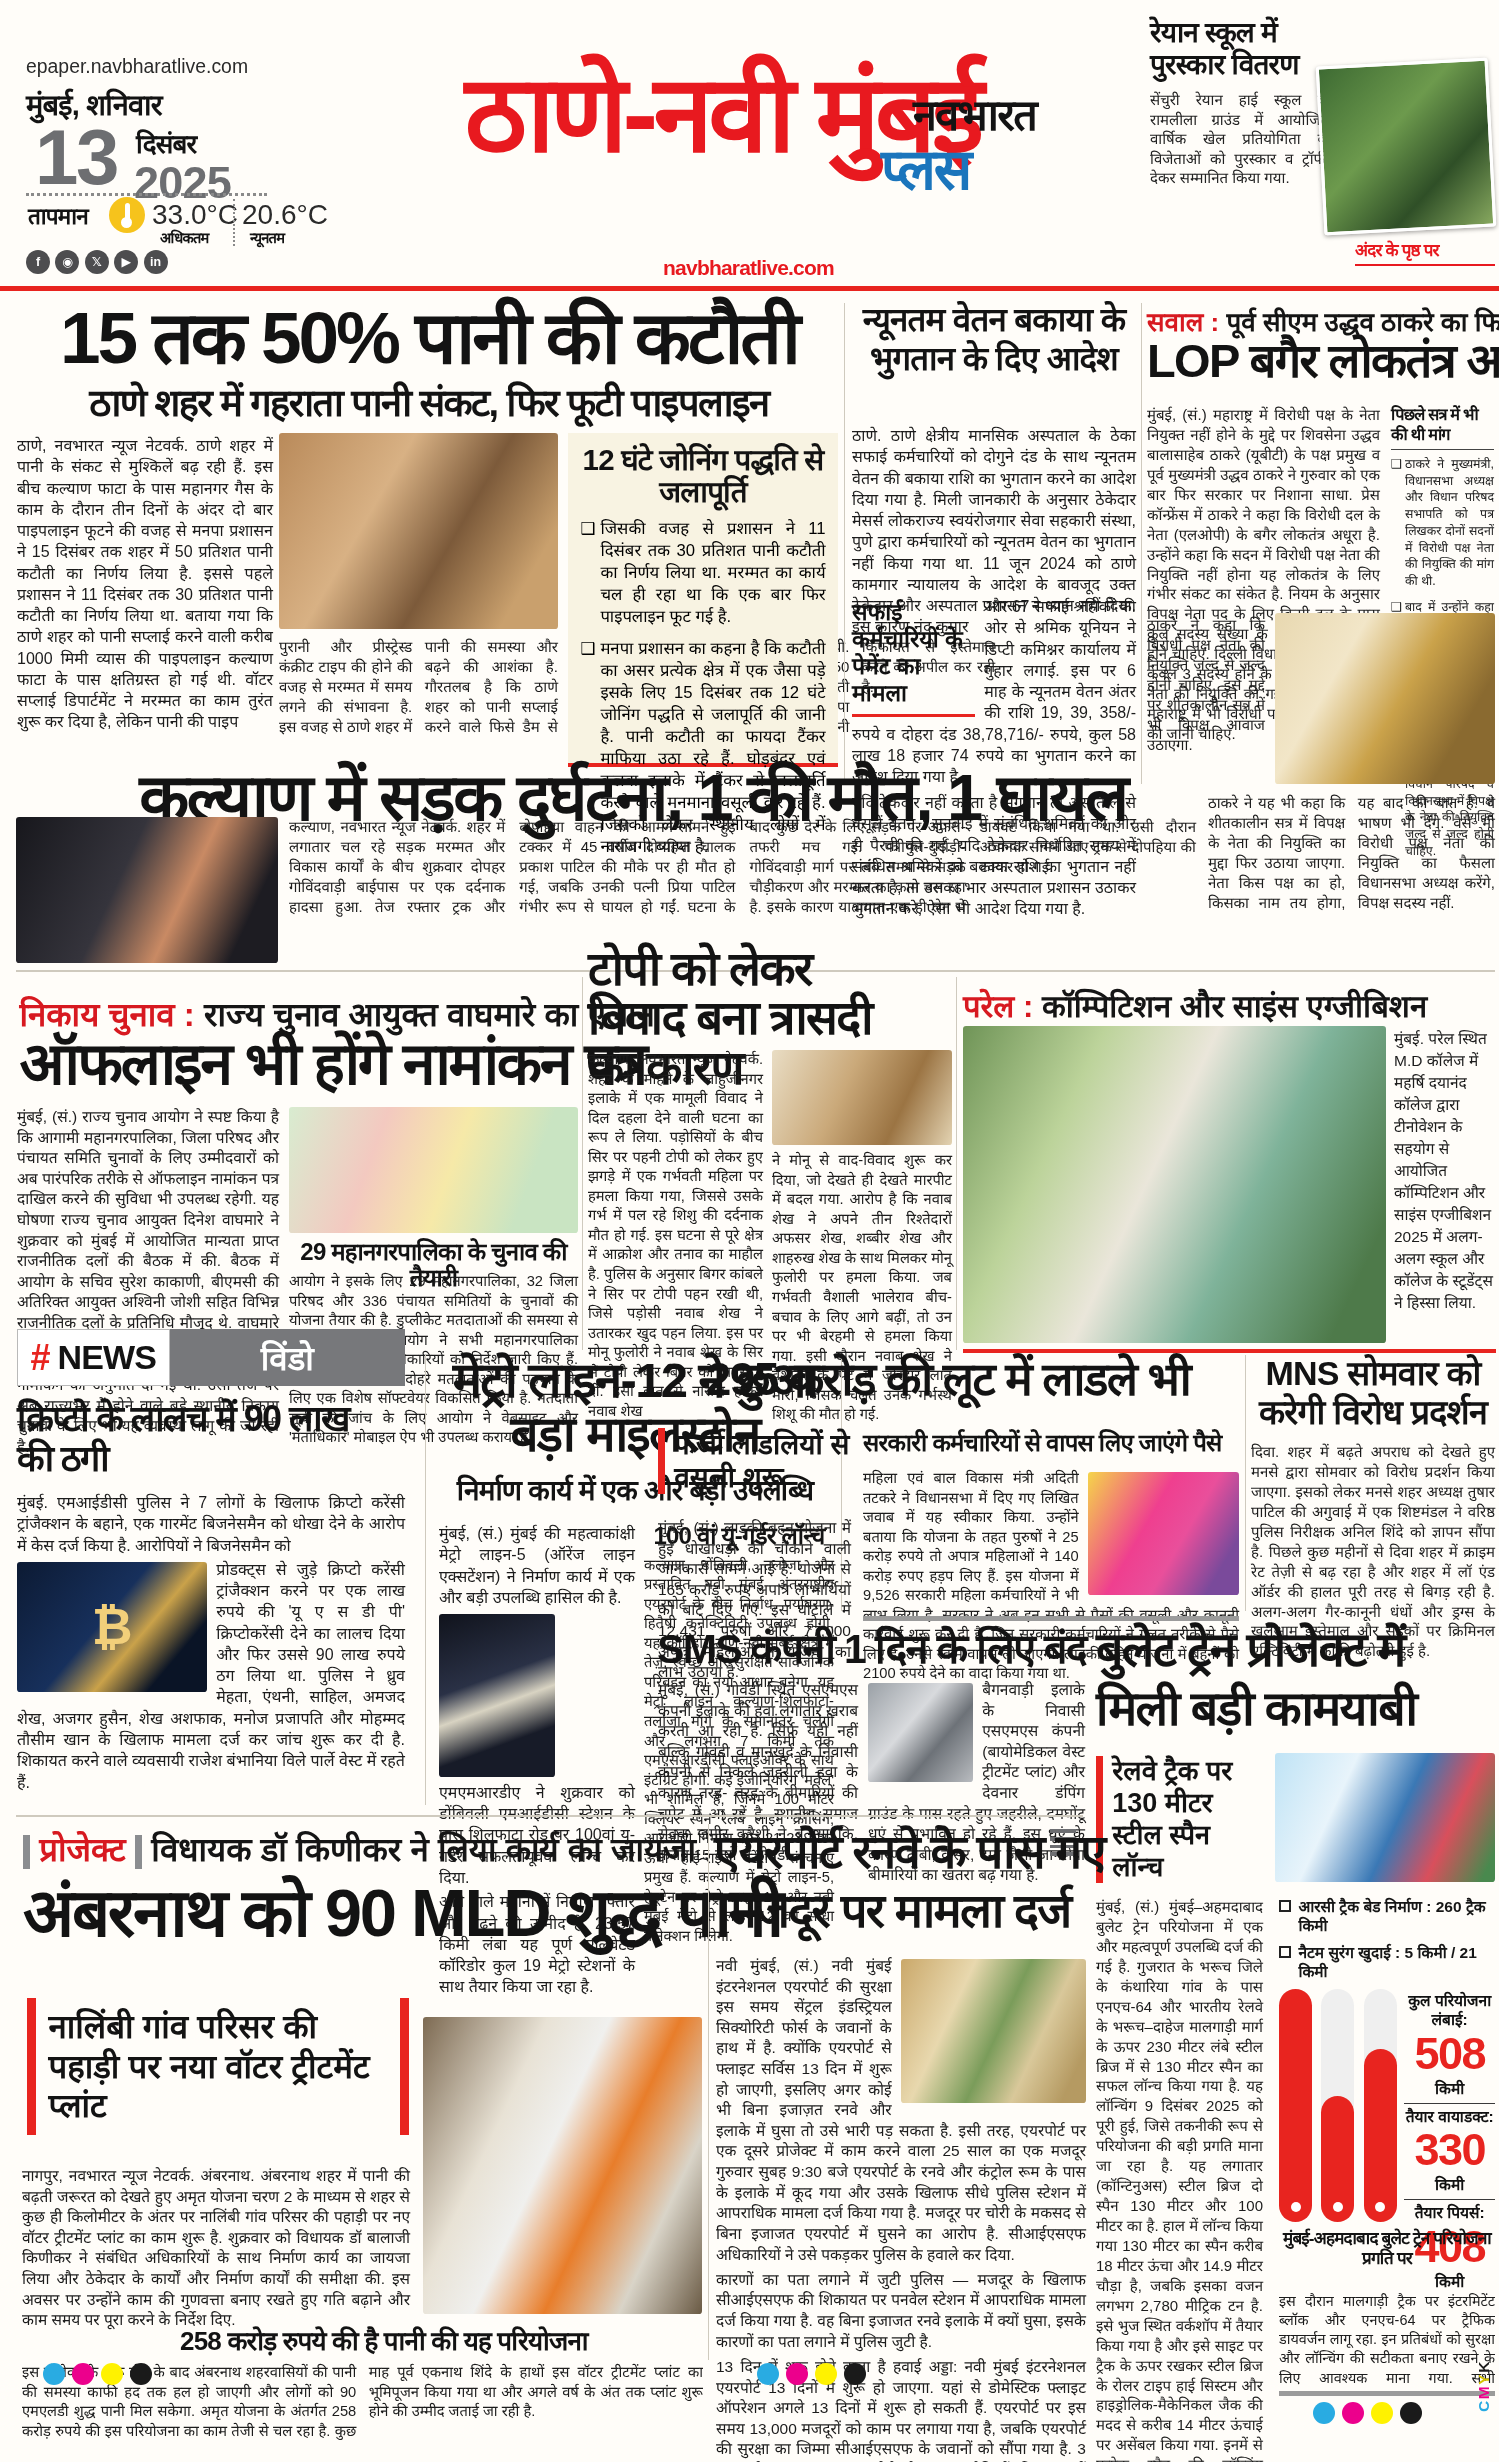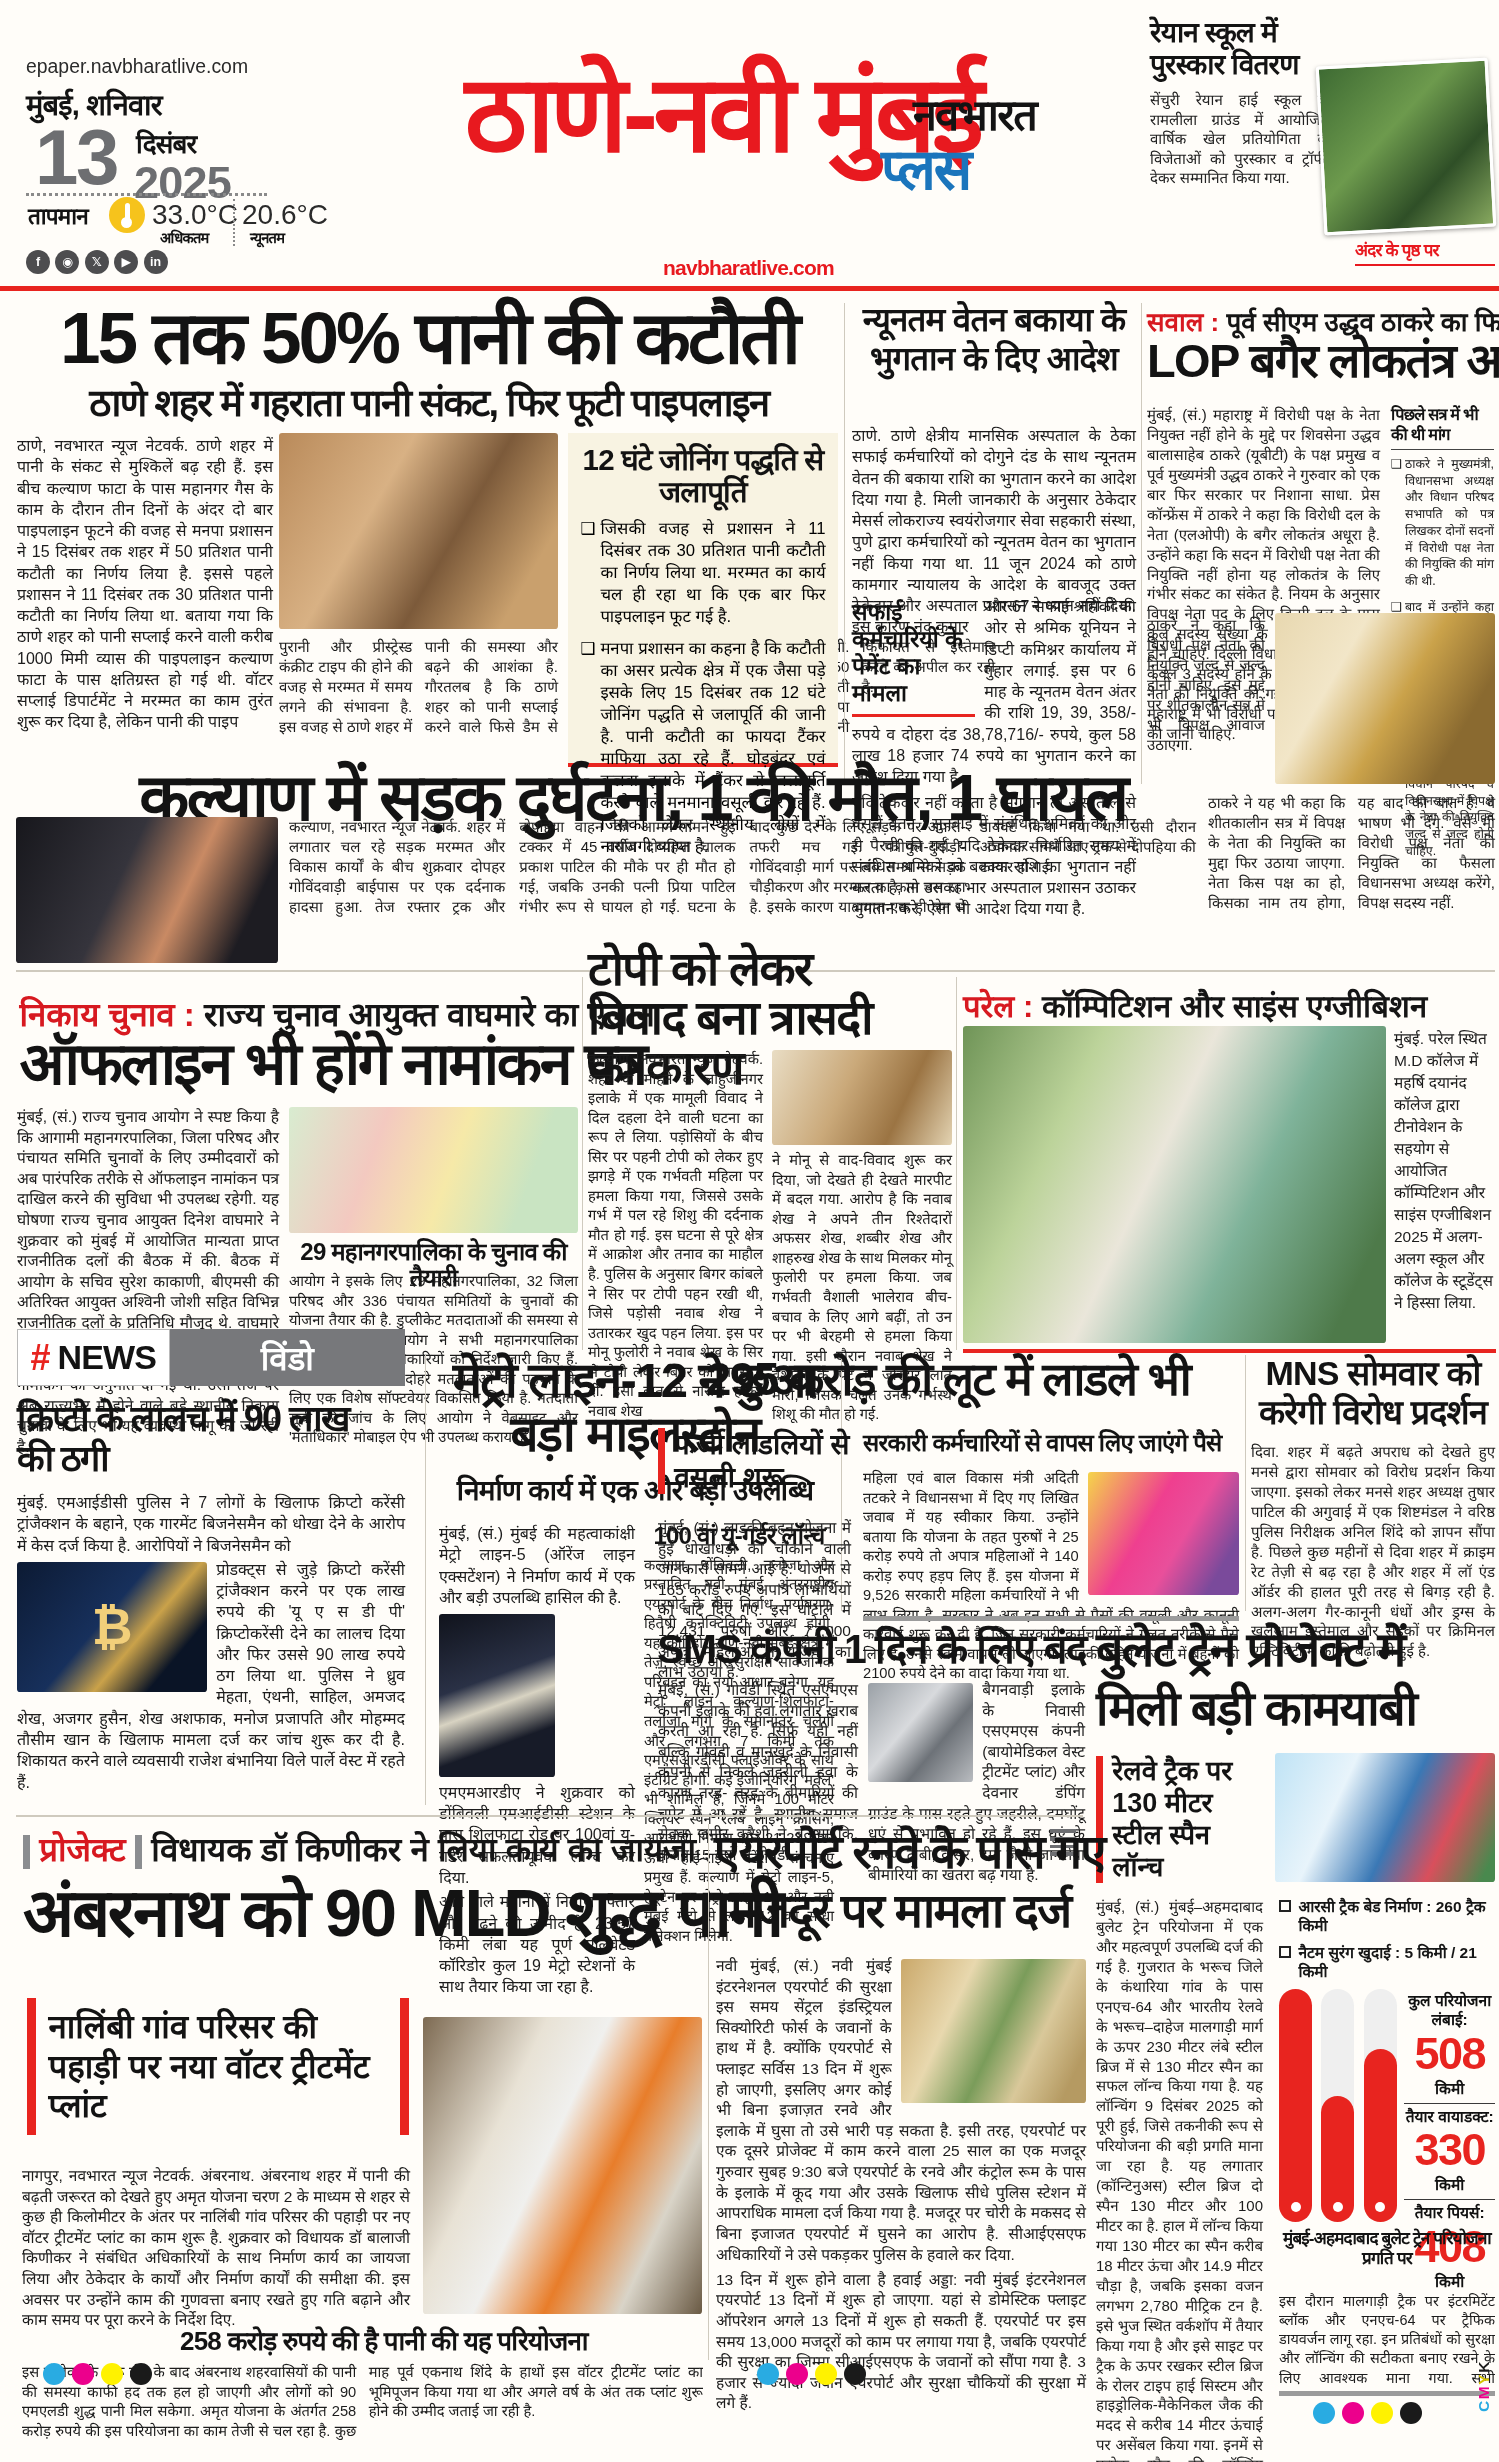--- a/index.html
+++ b/index.html
@@ -287,20 +287,21 @@
   <div class="abs body-txt cols2" style="left:22px;top:2363px;width:681px;height:85px;font-size:14.7px;overflow:hidden;">इस प्रोजेक्ट के शुरू होने के बाद अंबरनाथ शहरवासियों की पानी की समस्या काफी हद तक हल हो जाएगी और लोगों को 90 एमएलडी शुद्ध पानी मिल सकेगा. अमृत योजना के अंतर्गत 258 करोड़ रुपये की इस परियोजना का काम तेजी से चल रहा है. कुछ माह पूर्व एकनाथ शिंदे के हाथों इस वॉटर ट्रीटमेंट प्लांट का भूमिपूजन किया गया था और अगले वर्ष के अंत तक प्लांट शुरू होने की उम्मीद जताई जा रही है.</div>
 
   <div class="vrule" style="left:708px;top:1824px;height:536px;"></div>
   <div class="abs hl ctr nowrap" style="left:714px;top:1885px;width:371px;font-size:47px;letter-spacing:-1.6px;">मजदूर पर मामला दर्ज</div>
   <div class="abs hl ctr nowrap" style="left:714px;top:1826px;width:371px;font-size:47px;letter-spacing:-1.6px;">एयरपोर्ट रनवे के पास गए</div>
   <div class="abs" style="left:716px;top:1956px;width:370px;">
     <div class="body-txt" style="font-size:15.5px;">
       <span class="img-float-r" style="width:185px;height:144px;background:linear-gradient(115deg,#caa86a,#e8d8ae 30%,#7a9c5a 52%,#d9c89a 70%,#b59a62 90%);"></span>
       <span>नवी मुंबई, (सं.) नवी मुंबई इंटरनेशनल एयरपोर्ट की सुरक्षा इस समय सेंट्रल इंडस्ट्रियल सिक्योरिटी फोर्स के जवानों के हाथ में है. क्योंकि एयरपोर्ट से फ्लाइट सर्विस 13 दिन में शुरू हो जाएगी, इसलिए अगर कोई भी बिना इजाज़त रनवे और इलाके में घुसा तो उसे भारी पड़ सकता है. इसी तरह, एयरपोर्ट पर एक दूसरे प्रोजेक्ट में काम करने वाला 25 साल का एक मजदूर गुरुवार सुबह 9:30 बजे एयरपोर्ट के रनवे और कंट्रोल रूम के पास के इलाके में कूद गया और उसके खिलाफ सीधे पुलिस स्टेशन में आपराधिक मामला दर्ज किया गया है. मजदूर पर चोरी के मकसद से बिना इजाजत एयरपोर्ट में घुसने का आरोप है. सीआईएसएफ अधिकारियों ने उसे पकड़कर पुलिस के हवाले कर दिया.</span>
     </div>
+    <div class="body-txt" style="font-size:15.5px;margin-top:4.7px;"><span class="lead-in">कारणों का पता लगाने में जुटी पुलिस</span> — <span>मजदूर के खिलाफ सीआईएसएफ की शिकायत पर पनवेल स्टेशन में आपराधिक मामला दर्ज किया गया है. वह बिना इजाजत रनवे इलाके में क्यों घुसा, इसके कारणों का पता लगाने में पुलिस जुटी है.</span></div>
     <div class="body-txt" style="font-size:15.5px;margin-top:4.7px;"><span class="lead-in">13 दिन में शुरू होने वाला है हवाई अड्डा:</span> <span>नवी मुंबई इंटरनेशनल एयरपोर्ट 13 दिनों में शुरू हो जाएगा. यहां से डोमेस्टिक फ्लाइट ऑपरेशन अगले 13 दिनों में शुरू हो सकती हैं. एयरपोर्ट पर इस समय 13,000 मजदूरों को काम पर लगाया गया है, जबकि एयरपोर्ट की सुरक्षा का जिम्मा सीआईएसएफ के जवानों को सौंपा गया है. 3 हजार से ज्यादा जवान एयरपोर्ट और सुरक्षा चौकियों की सुरक्षा में लगे हैं.</span></div>
   </div>
 
   <div class="abs" style="left:43px;top:2363px;">
     <span class="cmyk-dot" style="background:#29abe2;"></span><span class="cmyk-dot" style="background:#ec008c;"></span><span class="cmyk-dot" style="background:#fff200;"></span><span class="cmyk-dot" style="background:#1a1a1a;"></span>
   </div>
   <div class="abs" style="left:757px;top:2363px;">
     <span class="cmyk-dot" style="background:#29abe2;"></span><span class="cmyk-dot" style="background:#ec008c;"></span><span class="cmyk-dot" style="background:#fff200;"></span><span class="cmyk-dot" style="background:#1a1a1a;"></span>
   </div>
 

